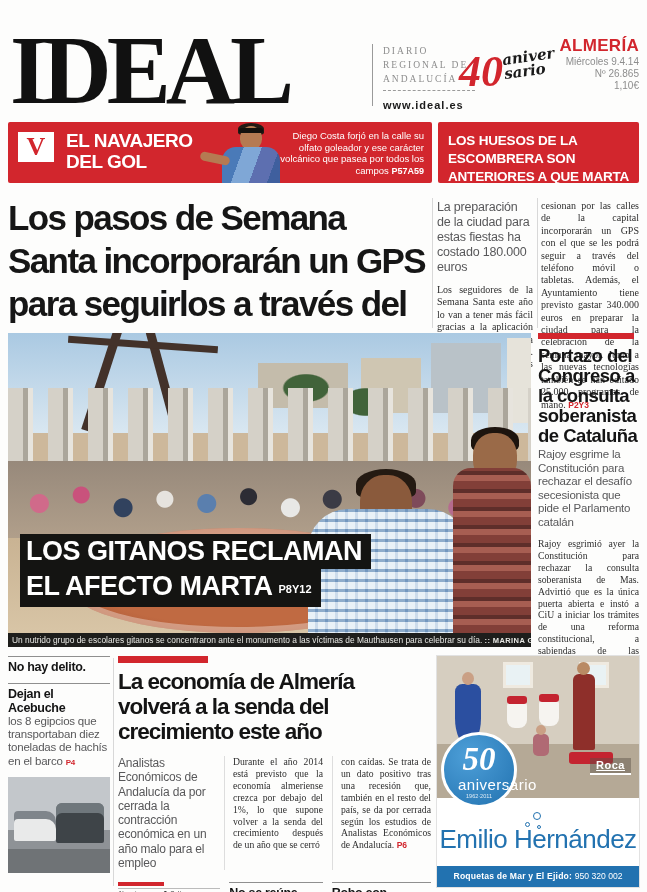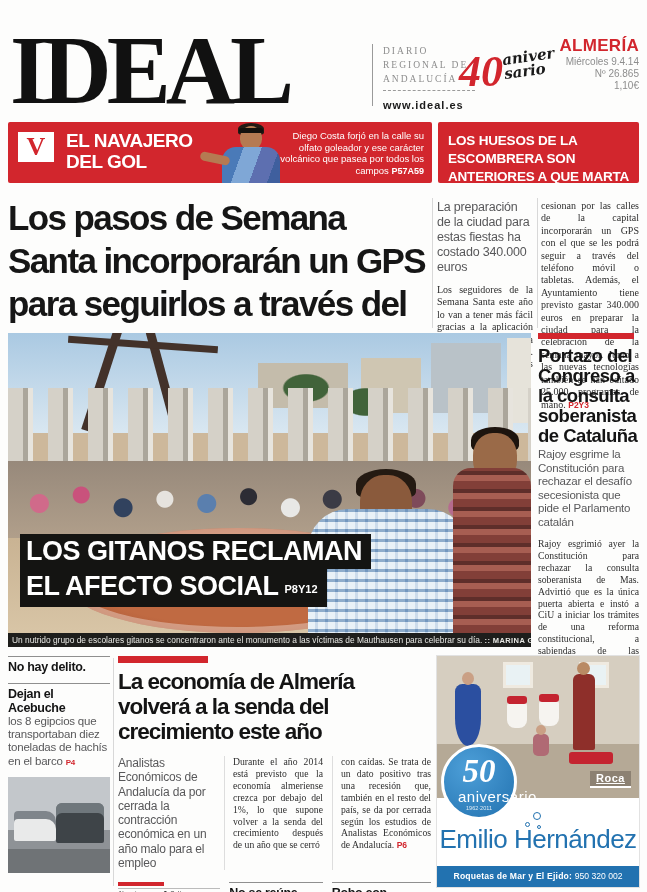--- a/index.html
+++ b/index.html
@@ -141,22 +141,22 @@
   .ad-window { position:absolute; top:6px; width:30px; height:26px; background:#e9f2f4; border:3px solid #efeae0; }
   .toilet { position:absolute; width:20px; height:26px; background:#f6f4f0; border-radius:4px 4px 8px 8px; }
   .toilet:before { content:""; position:absolute; left:0; top:-6px; width:20px; height:8px; background:#c42430; border-radius:3px; }
   .ad-woman { position:absolute; left:18px; top:28px; width:26px; height:62px; background:#2b4fa0; border-radius:8px 8px 14px 14px/8px 8px 30px 30px; }
   .ad-woman:before { content:""; position:absolute; left:7px; top:-12px; width:12px; height:13px; background:#caa085; border-radius:50%; }
   .ad-man { position:absolute; right:44px; top:18px; width:22px; height:76px; background:#8e2f2a; border-radius:6px 6px 2px 2px; }
   .ad-man:before { content:""; position:absolute; left:4px; top:-12px; width:13px; height:13px; background:#b98a64; border-radius:50%; }
   .ad-kid { position:absolute; left:96px; top:78px; width:16px; height:22px; background:#b06a74; border-radius:5px; }
   .ad-kid:before { content:""; position:absolute; left:3px; top:-9px; width:10px; height:10px; background:#caa085; border-radius:50%; }
   .ad-mat { position:absolute; right:26px; top:96px; width:44px; height:12px; background:#c42430; border-radius:3px; }
-  .roca { position:absolute; right:8px; bottom:10px; background:rgba(90,80,70,.45); color:#fff; font-weight:bold; font-size:11px; padding:1px 6px 2px; letter-spacing:.5px; border-bottom:2px solid #fff;text-decoration:underline; }
-  .badge { position:absolute; left:4px; top:88px; width:76px; height:76px; border-radius:50%; background:radial-gradient(circle at 35% 30%, #4d9fd8, #2272b0); border:3px solid #fff; color:#fff; text-align:center; z-index:3; }
+  .roca { position:absolute; right:8px; bottom:23px; background:rgba(90,80,70,.45); color:#fff; font-weight:bold; font-size:11px; padding:1px 6px 2px; letter-spacing:.5px; border-bottom:2px solid #fff;text-decoration:underline; }
+  .badge { position:absolute; left:4px; top:76px; width:76px; height:76px; border-radius:50%; background:radial-gradient(circle at 35% 30%, #4d9fd8, #2272b0); border:3px solid #fff; color:#fff; text-align:center; z-index:3; }
   .badge .b50 { font-size:33px; font-weight:bold; font-family:"Liberation Serif",serif; line-height:34px; margin-top:7px; font-style:italic; }
   .badge .banv { font-size:15px; letter-spacing:.5px;margin-left:14px; }
   .badge .byrs { font-size:5.5px; opacity:.85; }
   .ad-nameband { position:relative; height:68px; background:#fff; text-align:center; }
   .ad-name { font-size:26px; color:#2272b0; letter-spacing:-.5px; padding-top:26px; }
   .bubble { position:absolute; border:1.5px solid #2272b0; border-radius:50%; }
   .bub1 { width:8px; height:8px; left:96px; top:14px; }
   .bub2 { width:5px; height:5px; left:88px; top:24px; }
   .bub3 { width:4px; height:4px; left:100px; top:27px; }
   .ad-footer { height:21px; background:#2272b0; color:#fff; text-align:center; font-size:8.6px; line-height:21px; }
@@ -213,21 +213,21 @@
     </div>
     <div class="banner banner-right">
       <span class="txt">LOS HUESOS DE LA ESCOMBRERA SON ANTERIORES A QUE MARTA DEL CASTILLO DESAPARECIERA </span>
     </div>
   </div>
 
   <h1 class="lead-headline">Los pasos de Semana Santa incorporarán un GPS para seguirlos a través del móvil</h1>
   <div class="colrule-1"></div>
   <div class="colrule-2"></div>
   <div class="lead-col1">
-    <div class="subhead">La preparación de la ciudad para estas fiestas ha costado 340.000 euros</div>
+    <div class="subhead">La preparación de la ciudad para estas fiestas ha costado 180.000 euros</div>
     <p class="body-serif">Los seguidores de la Semana Santa este año lo van a tener más fácil gracias a la aplicación de móvil 'Guía Semana Santa Almería 2014'. Por primera vez, los pasos que pro-</p>
   </div>
   <div class="lead-col2">
     <p class="body-serif"><span>cesionan por las calles de la capital incorporarán un GPS con el que se les podrá seguir a través del teléfono móvil o tabletas. Además, el Ayuntamiento tiene previsto gastar 340.000 euros en preparar la ciudad para la celebración de la semana mayor. Junto a las nuevas tecnologías también se han editado 25.000 programas de mano. </span><span class="pref">P2Y3</span></p>
   </div>
 
   <figure class="photo">
     <div class="ph-sky"></div>
     <div class="ph-bldg4"></div>
     <div class="ph-bldg2"></div>
@@ -245,21 +245,21 @@
     <div class="ph-mark1"></div>
     <div class="ph-man-hair"></div>
     <div class="ph-man-head"></div>
     <div class="ph-man"></div>
     <div class="ph-boy-hair"></div>
     <div class="ph-boy-head"></div>
     <div class="ph-boy"></div>
     <div class="overlay">
       <div class="ovl-line">LOS GITANOS RECLAMAN</div>
       <div class="ovl-line">
-          <span>EL AFECTO SOCIAL</span>
+          <span>EL AFECTO MARTA</span>
           <span class="oref">P8Y12</span>
         </div>
     </div>
   </figure>
   <div class="caption-bar"><span>Un nutrido grupo de escolares gitanos se concentraron ante el monumento a las víctimas de Mauthausen para celebrar su día. </span><b>:: MARINA GINÉS</b></div>
 
   <aside class="congress">
     <div class="redbar"></div>
     <h2>Portazo del Congreso a la consulta soberanista de Cataluña</h2>
     <div class="subhead">Rajoy esgrime la Constitución para rechazar el desafío secesionista que pide el Parlamento catalán</div>

